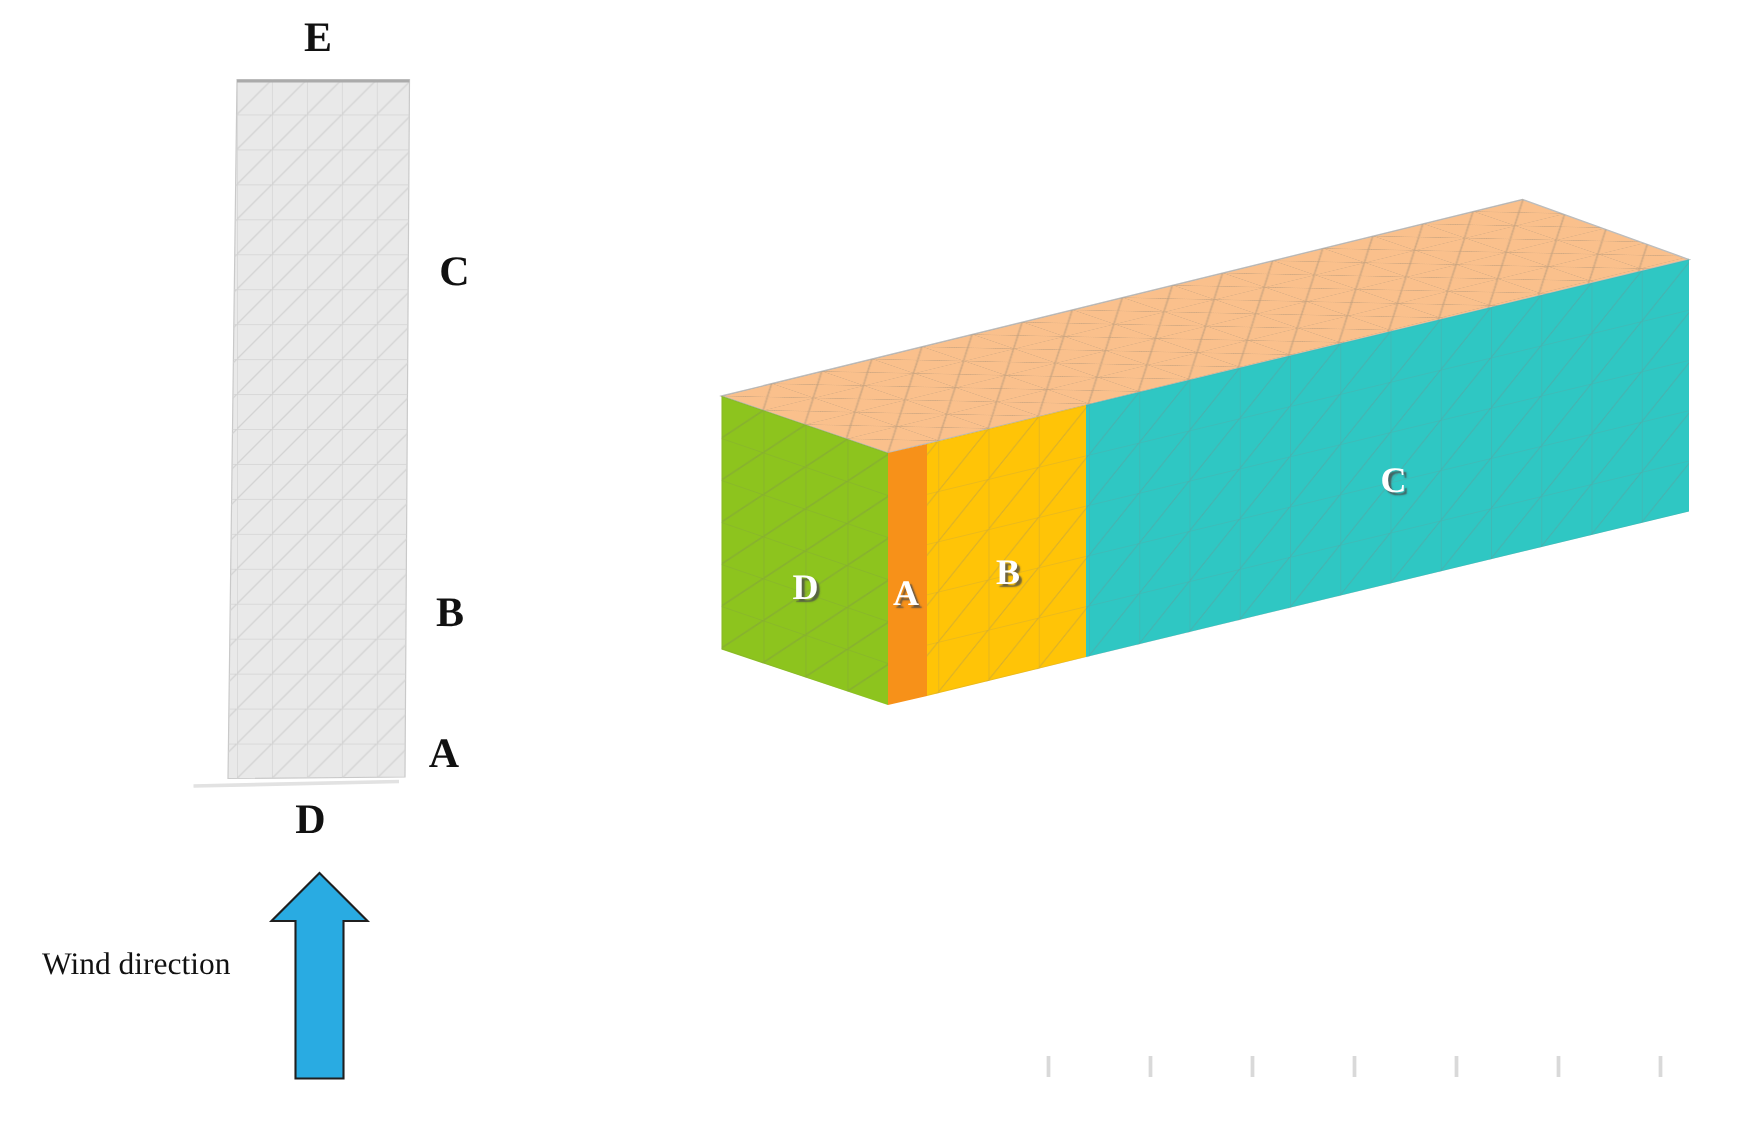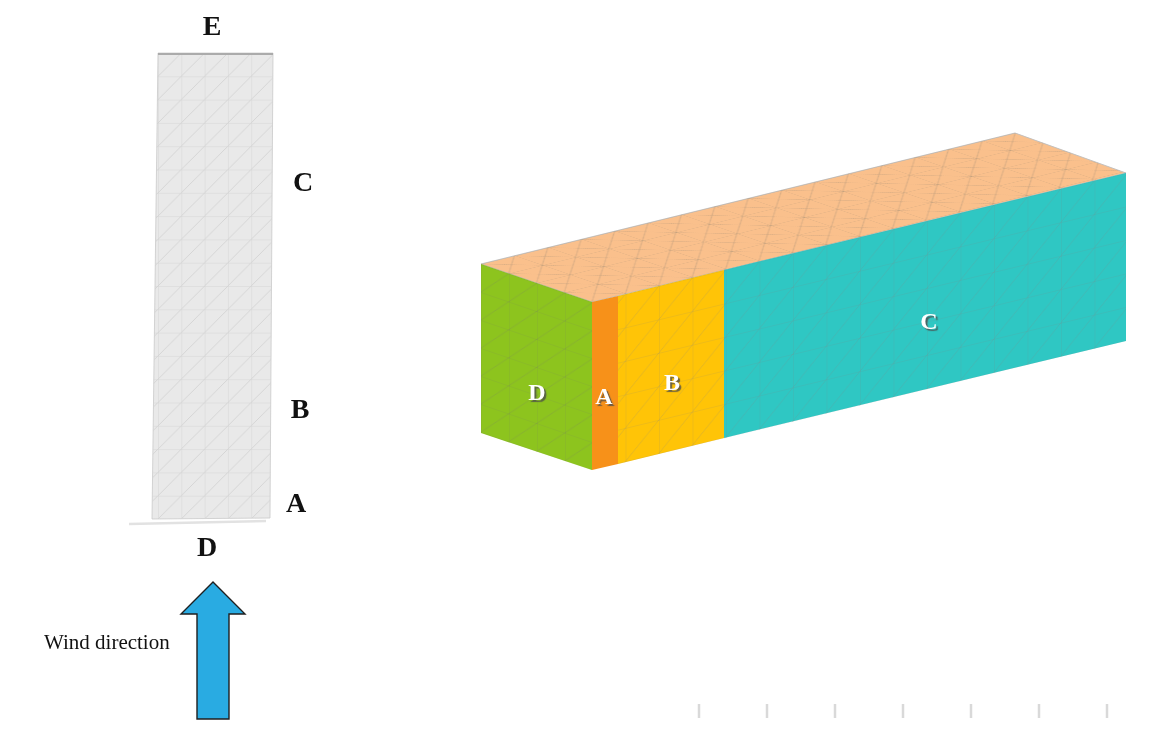--- a/index.html
+++ b/index.html
@@ -5,21 +5,21 @@
   html,body{margin:0;padding:0;background:#fff;}
   .stage{
     position:relative;width:1170px;height:748px;background:#fff;overflow:hidden;
     font-family:"Liberation Serif","DejaVu Serif",serif;
   }
   .stage svg{position:absolute;left:0;top:0;}
   .lbl{position:absolute;transform:translate(-50%,-50%);white-space:nowrap;line-height:1;}
   .side-lbl{font-weight:bold;font-size:28px;color:#111;}
   .face-lbl{font-weight:bold;font-size:24px;color:#fff;
             text-shadow:2px 2px 1px rgba(75,75,75,0.8);}
-  .wind-lbl{position:absolute;font-size:21px;color:#111;white-space:nowrap;line-height:1;margin-left:16px;}
+  .wind-lbl{position:absolute;font-size:21px;color:#111;white-space:nowrap;line-height:1;}
 </style>
 </head>
 <body>
 
 <div class="stage">
 
   <svg width="1170" height="748" viewBox="0 0 1170 748">
     <defs>
 
       <pattern id="meshFlat" width="23.3" height="23.3" patternUnits="userSpaceOnUse" x="158" y="53">

